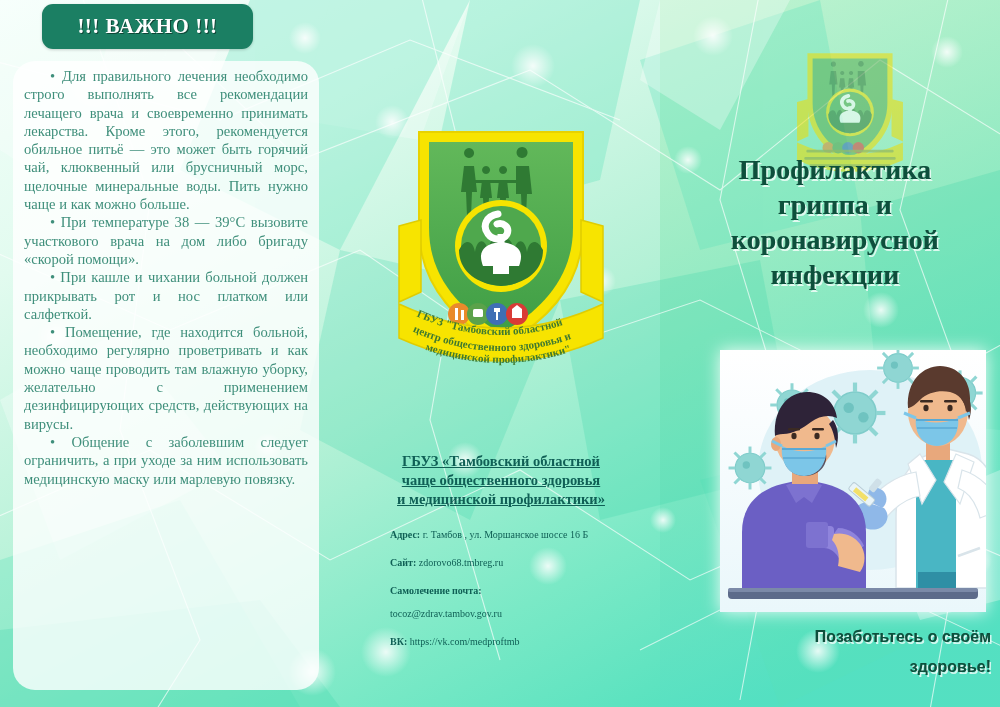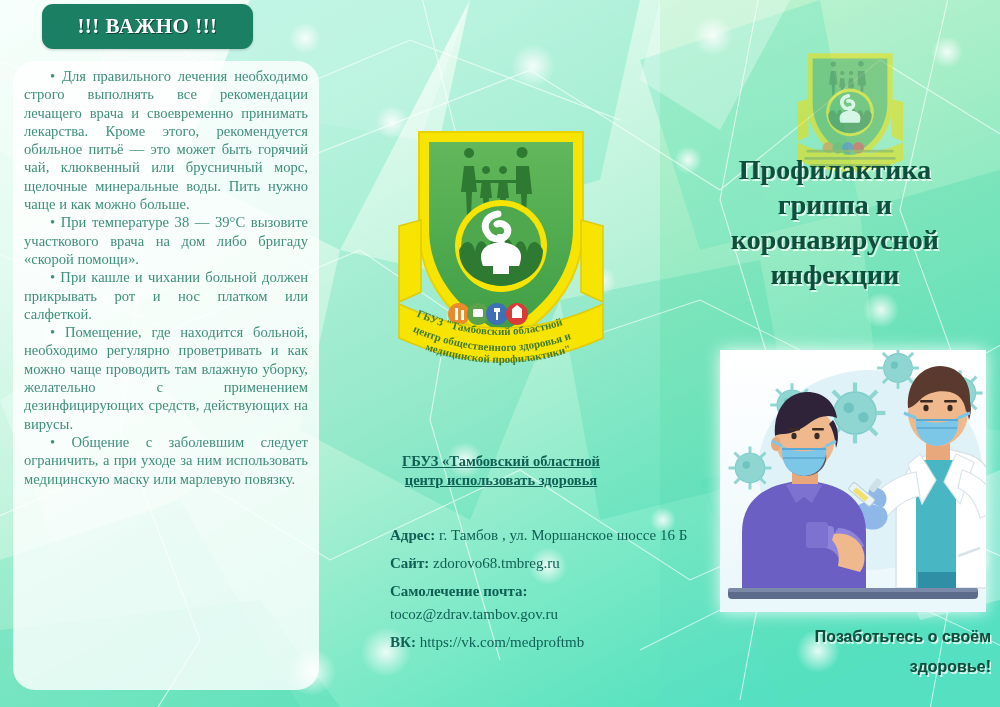--- a/index.html
+++ b/index.html
@@ -60,21 +60,21 @@
   .emblem{position:absolute;left:64px;top:118px;width:208px;height:262px;}
   .org-name{
     position:absolute;left:22px;top:452px;width:292px;
     text-align:center;color:#0f5f55;font-weight:bold;
     font-size:14.5px;line-height:19px;
     font-family:"Liberation Serif", serif;
     text-decoration:underline;
   }
   .contact{
     position:absolute;left:57px;top:528px;width:280px;
-    color:#0f5f55;font-size:15px;line-height:14px;
+    color:#0f5f55;font-size:10px;line-height:14px;
     font-family:"Liberation Serif", serif;
   }
   .contact .row{margin-bottom:14px;white-space:nowrap;}
   .contact .row.tight{margin-bottom:9px;}
   .contact b{font-weight:bold;}
 
   
   .panel-right{position:absolute;left:667px;top:0;width:333px;height:707px;}
   .emblem-watermark{
     position:absolute;left:129px;top:46px;width:108px;height:116px;
@@ -276,21 +276,22 @@
           <textPath href="#ribbonpath2" startOffset="2%">центр общественного здоровья и</textPath>
         </text>
         <text font-family="Liberation Serif, serif" font-size="11" font-weight="bold" fill="#3f7a2f">
           <textPath href="#ribbonpath3" startOffset="6%">медицинской профилактики"</textPath>
         </text>
       </svg>
     </div>
 
     <div class="org-name">
       <div>ГБУЗ «Тамбовский областной</div>
-      <div>центр использовать здоровья</div>
+      <div>чаще общественного здоровья</div>
+      <div>и медицинской профилактики»</div>
     </div>
 
     <div class="contact">
       <div class="row">
         <b>Адрес:</b>
         <span>г. Тамбов , ул. Моршанское шоссе 16 Б</span>
       </div>
       <div class="row">
         <b>Сайт:</b>
         <span>zdorovo68.tmbreg.ru</span>

